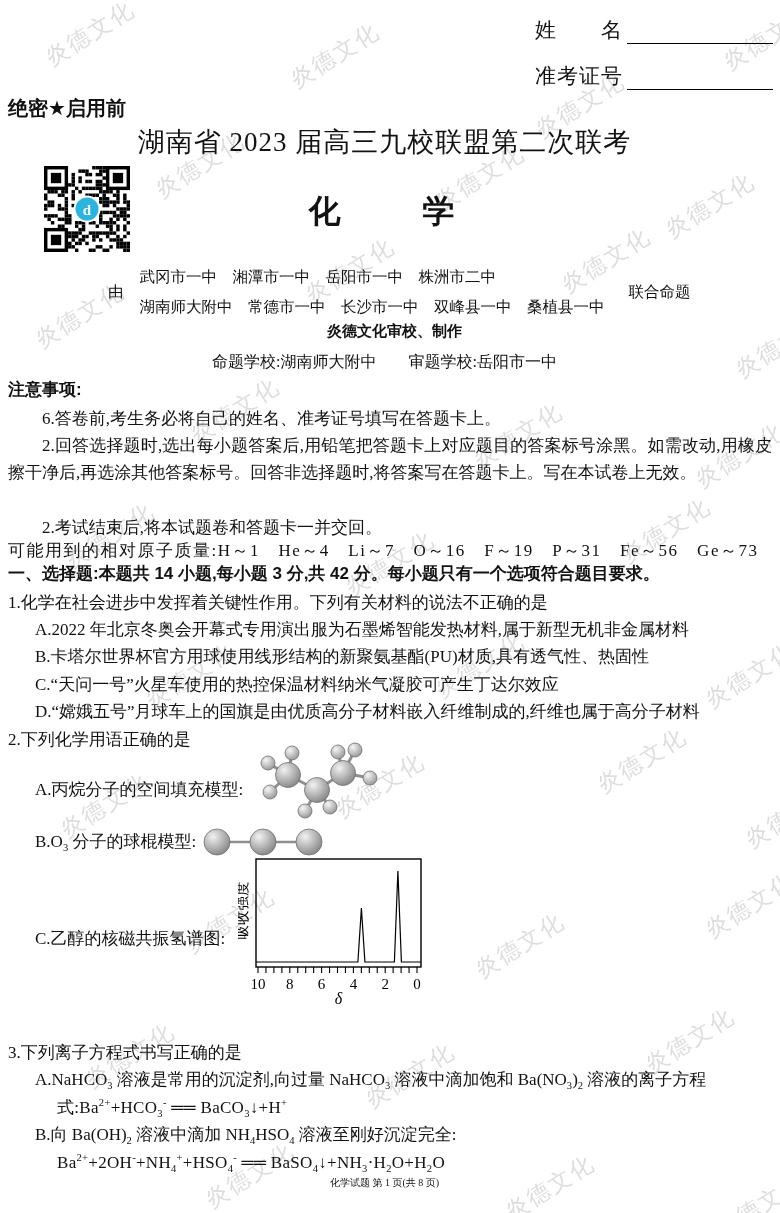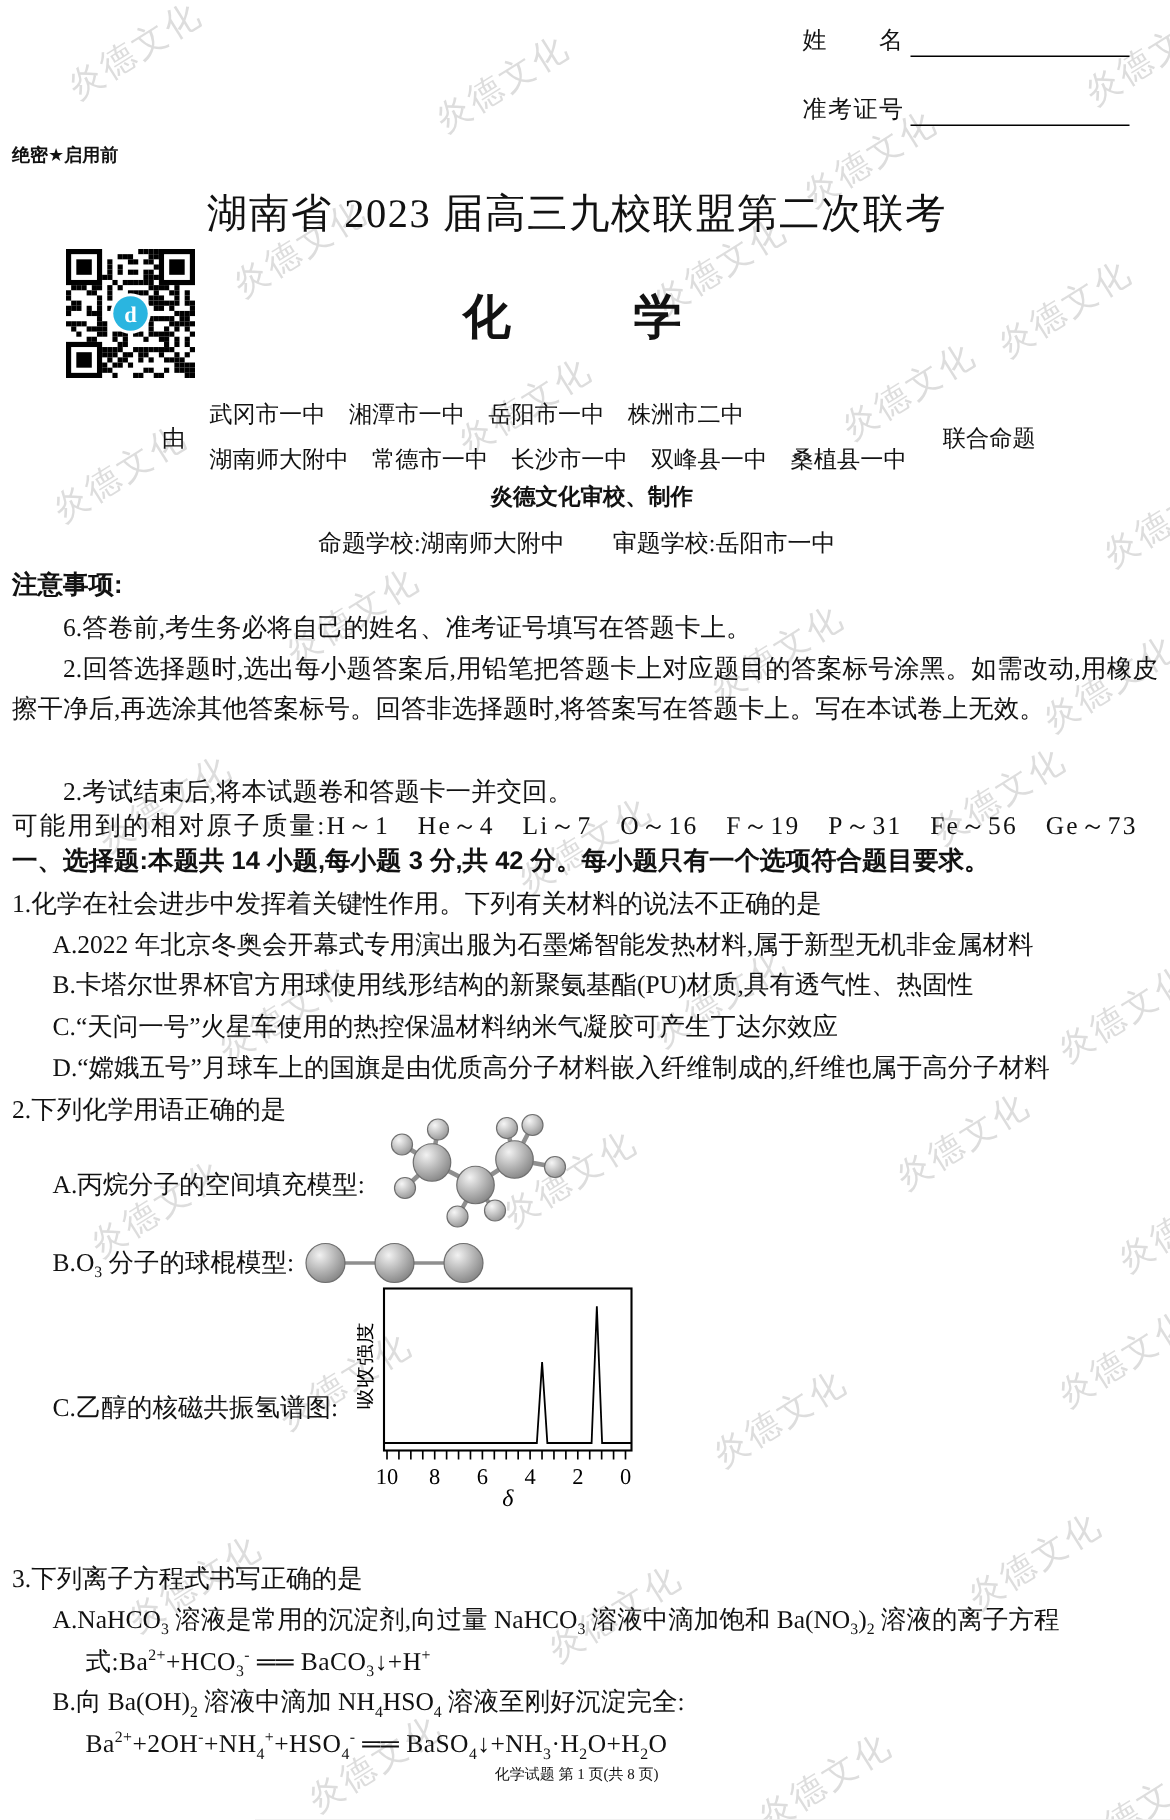--- a/index.html
+++ b/index.html
@@ -8,21 +8,21 @@
   .abs{position:absolute;}
   .center{left:0;right:11px;text-align:center;}
   .hei{font-family:"Liberation Sans","DejaVu Sans",sans-serif;font-weight:700;}
   .body-text{font-size:17px;line-height:27px;}
   .wm{position:absolute;color:rgba(125,125,125,0.26);font-size:23px;letter-spacing:2px;
       transform:rotate(-32deg);white-space:nowrap;pointer-events:none;
       font-family:"Liberation Sans","DejaVu Sans",sans-serif;z-index:0;}
   .fg{z-index:1;}
   .fill-line{display:inline-block;width:146px;height:21px;border-bottom:1.6px solid #000;
       vertical-align:bottom;margin-left:4px;}
-  .hdr-label{font-size:16px;letter-spacing:1px;}
+  .hdr-label{font-size:21px;letter-spacing:1px;}
   .title{font-size:27px;letter-spacing:1px;}
   .subject{font-size:32px;letter-spacing:6px;}
   .byline{display:flex;align-items:center;gap:16px;font-size:15.5px;}
   .byline .rows{line-height:30px;}
   .justify{text-align:justify;}
   sub,sup{font-size:0.62em;line-height:0;}
   .eqline{letter-spacing:0.3px;}
   svg text{font-family:"Liberation Serif","DejaVu Serif",serif;}
 </style>
 </head>
@@ -66,21 +66,21 @@
       <div class="wm" style="left: 710px; top: 1190px;">炎德文化</div>
     </div>
 
   <div class="abs fg hdr-label" style="left:535px;top:16px;">
     <span>姓　　名</span><span class="fill-line"></span>
   </div>
   <div class="abs fg hdr-label" style="left:535px;top:62px;">
     <span>准考证号</span><span class="fill-line"></span>
   </div>
 
-  <div class="abs fg hei" style="left:8px;top:95px;font-size:12px;">绝密★启用前</div>
+  <div class="abs fg hei" style="left:8px;top:95px;font-size:20px;">绝密★启用前</div>
 
   <div class="abs fg center title" style="top:124px;">湖南省 2023 届高三九校联盟第二次联考</div>
 
   <svg id="qr-svg" class="abs fg" style="left:44px;top:166px;" width="86" height="86" viewBox="0 0 86 86">
       <rect x="0" y="0" width="86" height="86" fill="#fff"></rect>
       <rect x="48.16" y="0" width="3.44" height="3.44" fill="#000"></rect>
       <rect x="51.6" y="0" width="3.44" height="3.44" fill="#000"></rect>
       <rect x="55.04" y="0" width="3.44" height="3.44" fill="#000"></rect>
       <rect x="58.48" y="0" width="3.44" height="3.44" fill="#000"></rect>
       <rect x="34.4" y="3.44" width="3.44" height="3.44" fill="#000"></rect>

